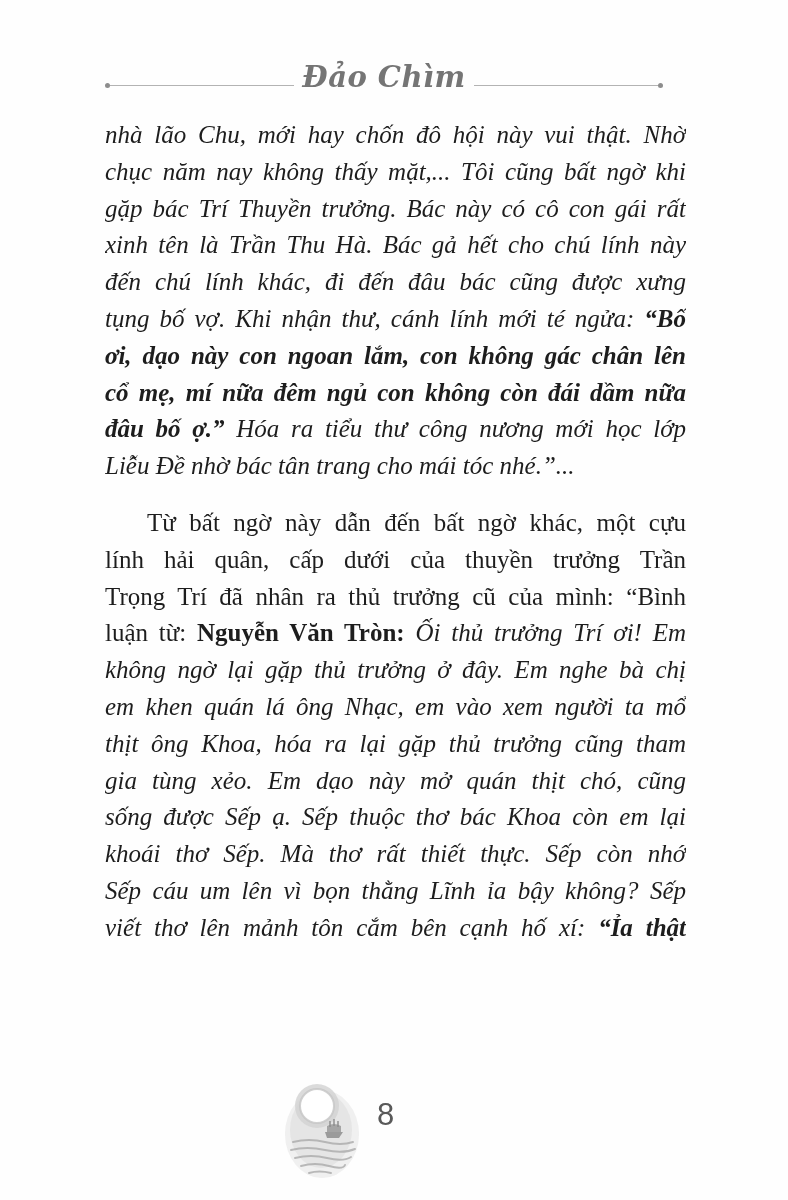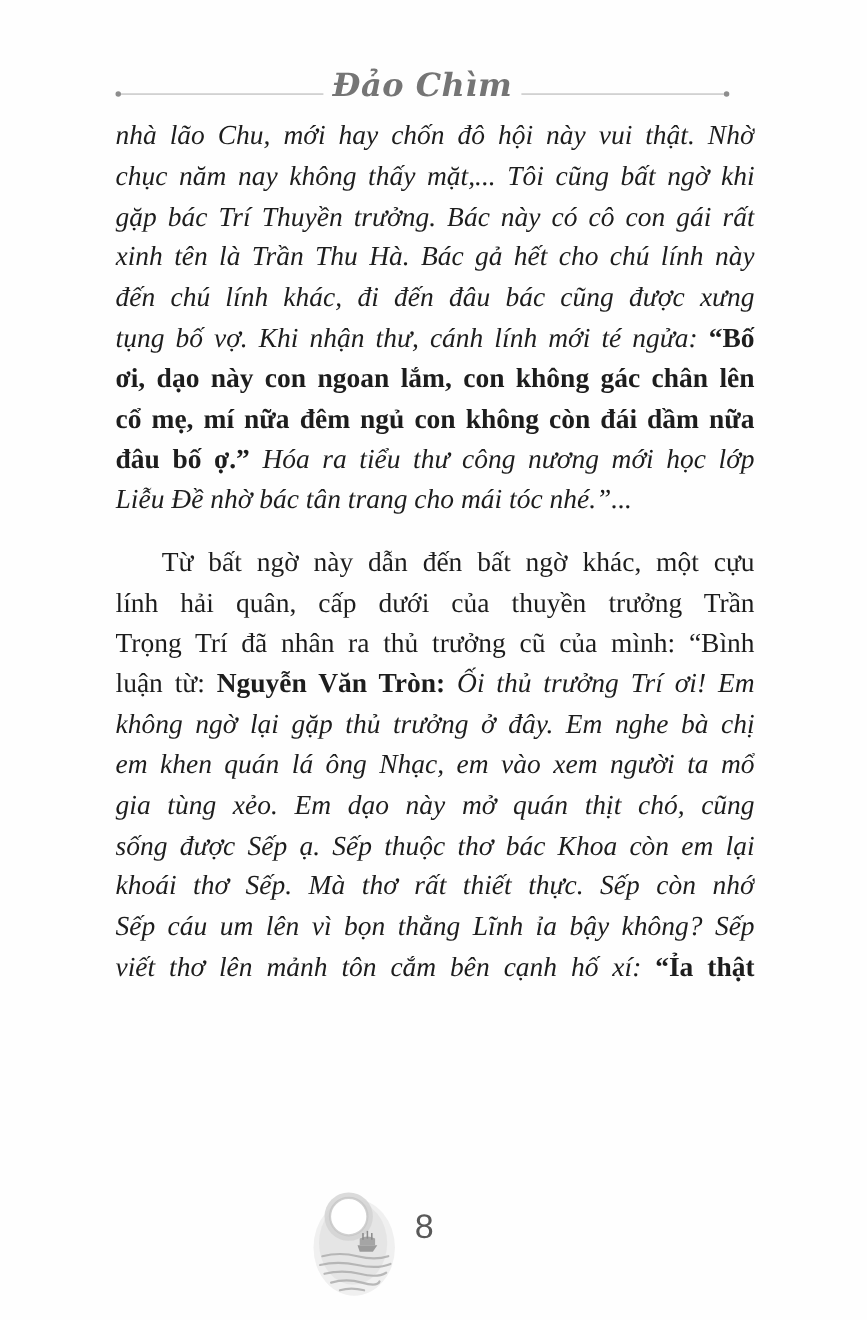--- a/index.html
+++ b/index.html
@@ -49,39 +49,39 @@
     line-height: 1;
     color: #757575;
     letter-spacing: 0.5px;
     padding-bottom: 2px;
   }
 
   
   .body-text {
     position: absolute;
     left: 105px;
-    top: 106px;
+    top: 117px;
     width: 581px;
     color: #1d1d1d;
     font-size: 25px;
   }
   .paragraph + .paragraph { margin-top: 20px; }
   .line {
     height: 36.8px;
     line-height: 36.8px;
     text-align: justify;
     text-align-last: justify;
     overflow: hidden;
   }
   .line.last { text-align-last: left; }
   .line.indent { text-indent: 42px; }
   .seg-r  { font-style: normal; font-weight: normal; }
   .seg-i  { font-style: italic; font-weight: normal; }
   .seg-b  { font-style: normal; font-weight: bold; }
-  .seg-bi { font-weight: bold; }
+  .seg-bi { font-style: italic; font-weight: bold; }
 
   
   .footer-illustration {
     position: absolute;
     left: 281px;
     top: 1080px;
     width: 84px;
     height: 100px;
   }
   .page-number {
@@ -118,20 +118,21 @@
       <div class="line"><span class="seg-bi">đâu bố ợ.”</span><span class="seg-i"> Hóa ra tiểu thư công nương mới học lớp</span></div>
       <div class="line last"><span class="seg-i">Liễu Đề nhờ bác tân trang cho mái tóc nhé.”...</span></div>
     </div>
     <div class="paragraph">
       <div class="line indent"><span class="seg-r">Từ bất ngờ này dẫn đến bất ngờ khác, một cựu</span></div>
       <div class="line"><span class="seg-r">lính hải quân, cấp dưới của thuyền trưởng Trần</span></div>
       <div class="line"><span class="seg-r">Trọng Trí đã nhân ra thủ trưởng cũ của mình: “Bình</span></div>
       <div class="line"><span class="seg-r">luận từ: </span><span class="seg-b">Nguyễn Văn Tròn:</span><span class="seg-r"> </span><span class="seg-i">Ối thủ trưởng Trí ơi! Em</span></div>
       <div class="line"><span class="seg-i">không ngờ lại gặp thủ trưởng ở đây. Em nghe bà chị</span></div>
       <div class="line"><span class="seg-i">em khen quán lá ông Nhạc, em vào xem người ta mổ</span></div>
+      <div class="line"><span class="seg-i">thịt ông Khoa, hóa ra lại gặp thủ trưởng cũng tham</span></div>
       <div class="line"><span class="seg-i">gia tùng xẻo. Em dạo này mở quán thịt chó, cũng</span></div>
       <div class="line"><span class="seg-i">sống được Sếp ạ. Sếp thuộc thơ bác Khoa còn em lại</span></div>
       <div class="line"><span class="seg-i">khoái thơ Sếp. Mà thơ rất thiết thực. Sếp còn nhớ</span></div>
       <div class="line"><span class="seg-i">Sếp cáu um lên vì bọn thằng Lĩnh ỉa bậy không? Sếp</span></div>
       <div class="line"><span class="seg-i">viết thơ lên mảnh tôn cắm bên cạnh hố xí: </span><span class="seg-bi">“Ỉa thật</span></div>
     </div>
   </div>
 
 <svg class="footer-illustration" viewBox="0 0 84 100" xmlns="http://www.w3.org/2000/svg" aria-hidden="true">
 

